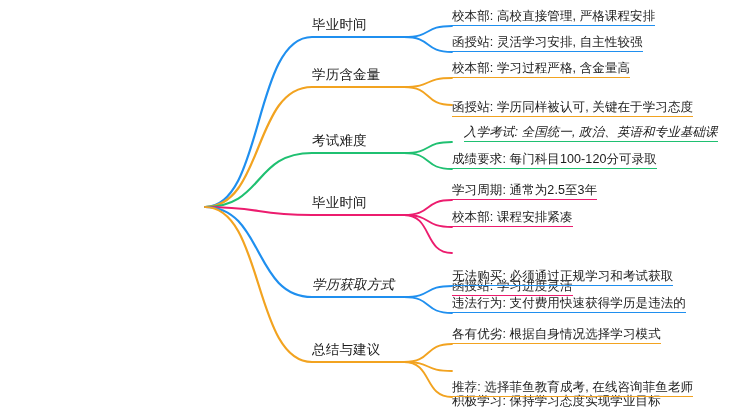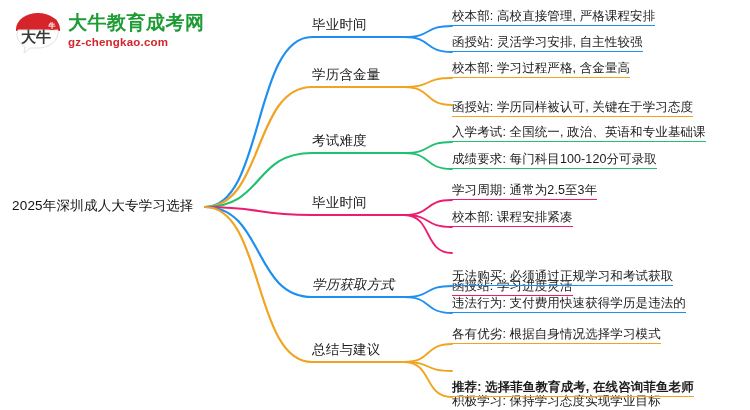--- a/index.html
+++ b/index.html
@@ -105,33 +105,20 @@
     font-size: 12.5px;
     border-bottom-width: 1.6px;
     letter-spacing: 0.1px;
   }
 </style>
 </head>
 <body>
 
 <div id="stage">
 
-  <div id="logo-block">
-    <svg id="logo-mark" viewBox="0 0 52 44">
-      <path d="M4 19 A22 16 0 0 1 48 19 L48 21 L4 21 Z" fill="#d5252b"></path>
-      <path d="M6 20 L46 20 A20 16 0 0 1 26 38 L18 38 L12 43 L13 37 A20 15 0 0 1 6 20 Z" fill="#ffffff" stroke="#e2e2e2" stroke-width="1"></path>
-      <text x="24" y="32" font-family="'Liberation Sans', sans-serif" font-size="15" font-weight="bold" fill="#3a3a3a" text-anchor="middle">大牛</text>
-      <circle cx="40" cy="14" r="6" fill="#d5252b"></circle>
-      <text x="40" y="17.5" font-family="'Liberation Sans', sans-serif" font-size="7" font-weight="bold" fill="#ffffff" text-anchor="middle">牛</text>
-    </svg>
-    <div id="logo-text-wrap">
-      <div id="logo-title">大牛教育成考网</div>
-      <div id="logo-sub">gz-chengkao.com</div>
-    </div>
-  </div>
 
   <svg id="wires" viewBox="0 0 750 410">
     <g id="trunk-paths">
         <path d="M 205 207 C 263.85 207, 253.15 37, 312 37 L 404 37" stroke="#1f8fef" stroke-width="2.2"></path>
         <path d="M 205 207 C 263.85 207, 253.15 87, 312 87 L 404 87" stroke="#f2a320" stroke-width="2.2"></path>
         <path d="M 205 207 C 263.85 207, 253.15 153, 312 153 L 404 153" stroke="#1fc071" stroke-width="2.2"></path>
         <path d="M 205 207 C 263.85 207, 253.15 215, 312 215 L 404 215" stroke="#ec1c6e" stroke-width="2.2"></path>
         <path d="M 205 207 C 263.85 207, 253.15 297, 312 297 L 404 297" stroke="#1f8fef" stroke-width="2.2"></path>
         <path d="M 205 207 C 263.85 207, 253.15 362, 312 362 L 404 362" stroke="#f2a320" stroke-width="2.2"></path>
       </g>
@@ -146,23 +133,20 @@
         <path d="M 404 215 C 432.8 215, 423.2 227, 452 227" stroke="#ec1c6e" stroke-width="1.8"></path>
         <path d="M 404 215 C 432.8 215, 423.2 253, 452 253" stroke="#ec1c6e" stroke-width="1.8"></path>
         <path d="M 404 297 C 432.8 297, 423.2 286, 452 286" stroke="#1f8fef" stroke-width="1.8"></path>
         <path d="M 404 297 C 432.8 297, 423.2 313, 452 313" stroke="#1f8fef" stroke-width="1.8"></path>
         <path d="M 404 362 C 432.8 362, 423.2 344, 452 344" stroke="#f2a320" stroke-width="1.8"></path>
         <path d="M 404 362 C 432.8 362, 423.2 371, 452 371" stroke="#f2a320" stroke-width="1.8"></path>
         <path d="M 404 362 C 432.8 362, 423.2 397, 452 397" stroke="#f2a320" stroke-width="1.8"></path>
       </g>
   </svg>
 
-  <div id="root-node" class="node">
-    <span class="node-label">2025年深圳成人大专学习选择</span>
-  </div>
 
   <div id="node-layer">
       <div class="node underlined branch-node" style="left: 312px; border-bottom: none; top: 17px; width: 92px;">
         <span class="node-label">毕业时间</span>
       </div>
       <div class="node underlined child-node" style="left: 452px; border-bottom-color: rgb(31, 143, 239); top: 9px;">
         <span class="node-label">校本部: 高校直接管理, 严格课程安排</span>
       </div>
       <div class="node underlined child-node" style="left: 452px; border-bottom-color: rgb(31, 143, 239); top: 35px;">
         <span class="node-label">函授站: 灵活学习安排, 自主性较强</span>
@@ -172,21 +156,21 @@
       </div>
       <div class="node underlined child-node" style="left: 452px; border-bottom-color: rgb(242, 163, 32); top: 61px;">
         <span class="node-label">校本部: 学习过程严格, 含金量高</span>
       </div>
       <div class="node underlined child-node" style="left: 452px; border-bottom-color: rgb(242, 163, 32); top: 100px;">
         <span class="node-label">函授站: 学历同样被认可, 关键在于学习态度</span>
       </div>
       <div class="node underlined branch-node" style="left: 312px; border-bottom: none; top: 133px; width: 92px;">
         <span class="node-label">考试难度</span>
       </div>
-      <div class="node underlined child-node" style="left: 452px; border-bottom-color: rgb(31, 192, 113); top: 125px;">
+      <div class="node underlined child-node" style="left: 464px; border-bottom-color: rgb(31, 192, 113); top: 125px; font-style: italic;">
         <span class="node-label">入学考试: 全国统一, 政治、英语和专业基础课</span>
       </div>
       <div class="node underlined child-node" style="left: 452px; border-bottom-color: rgb(31, 192, 113); top: 152px;">
         <span class="node-label">成绩要求: 每门科目100-120分可录取</span>
       </div>
       <div class="node underlined branch-node" style="left: 312px; border-bottom: none; top: 195px; width: 92px;">
         <span class="node-label">毕业时间</span>
       </div>
       <div class="node underlined child-node" style="left: 452px; border-bottom-color: rgb(236, 28, 110); top: 183px;">
         <span class="node-label">学习周期: 通常为2.5至3年</span>
@@ -208,18 +192,18 @@
       </div>
       <div class="node underlined branch-node" style="left: 312px; border-bottom: none; top: 342px; width: 92px;">
         <span class="node-label">总结与建议</span>
       </div>
       <div class="node underlined child-node" style="left: 452px; border-bottom-color: rgb(242, 163, 32); top: 327px;">
         <span class="node-label">各有优劣: 根据自身情况选择学习模式</span>
       </div>
       <div class="node underlined child-node" style="left: 452px; border-bottom-color: rgb(242, 163, 32); top: 354px; margin-top: 40px;">
         <span class="node-label">积极学习: 保持学习态度实现学业目标</span>
       </div>
-      <div class="node underlined child-node" style="left: 452px; border-bottom-color: rgb(242, 163, 32); top: 380px; font-weight: bold;">
+      <div class="node underlined child-node" style="left: 452px; border-bottom-color: rgb(242, 163, 32); top: 380px;">
         <span class="node-label">推荐: 选择菲鱼教育成考, 在线咨询菲鱼老师</span>
       </div>
     </div>
 
 </div>
 
 </body></html>

